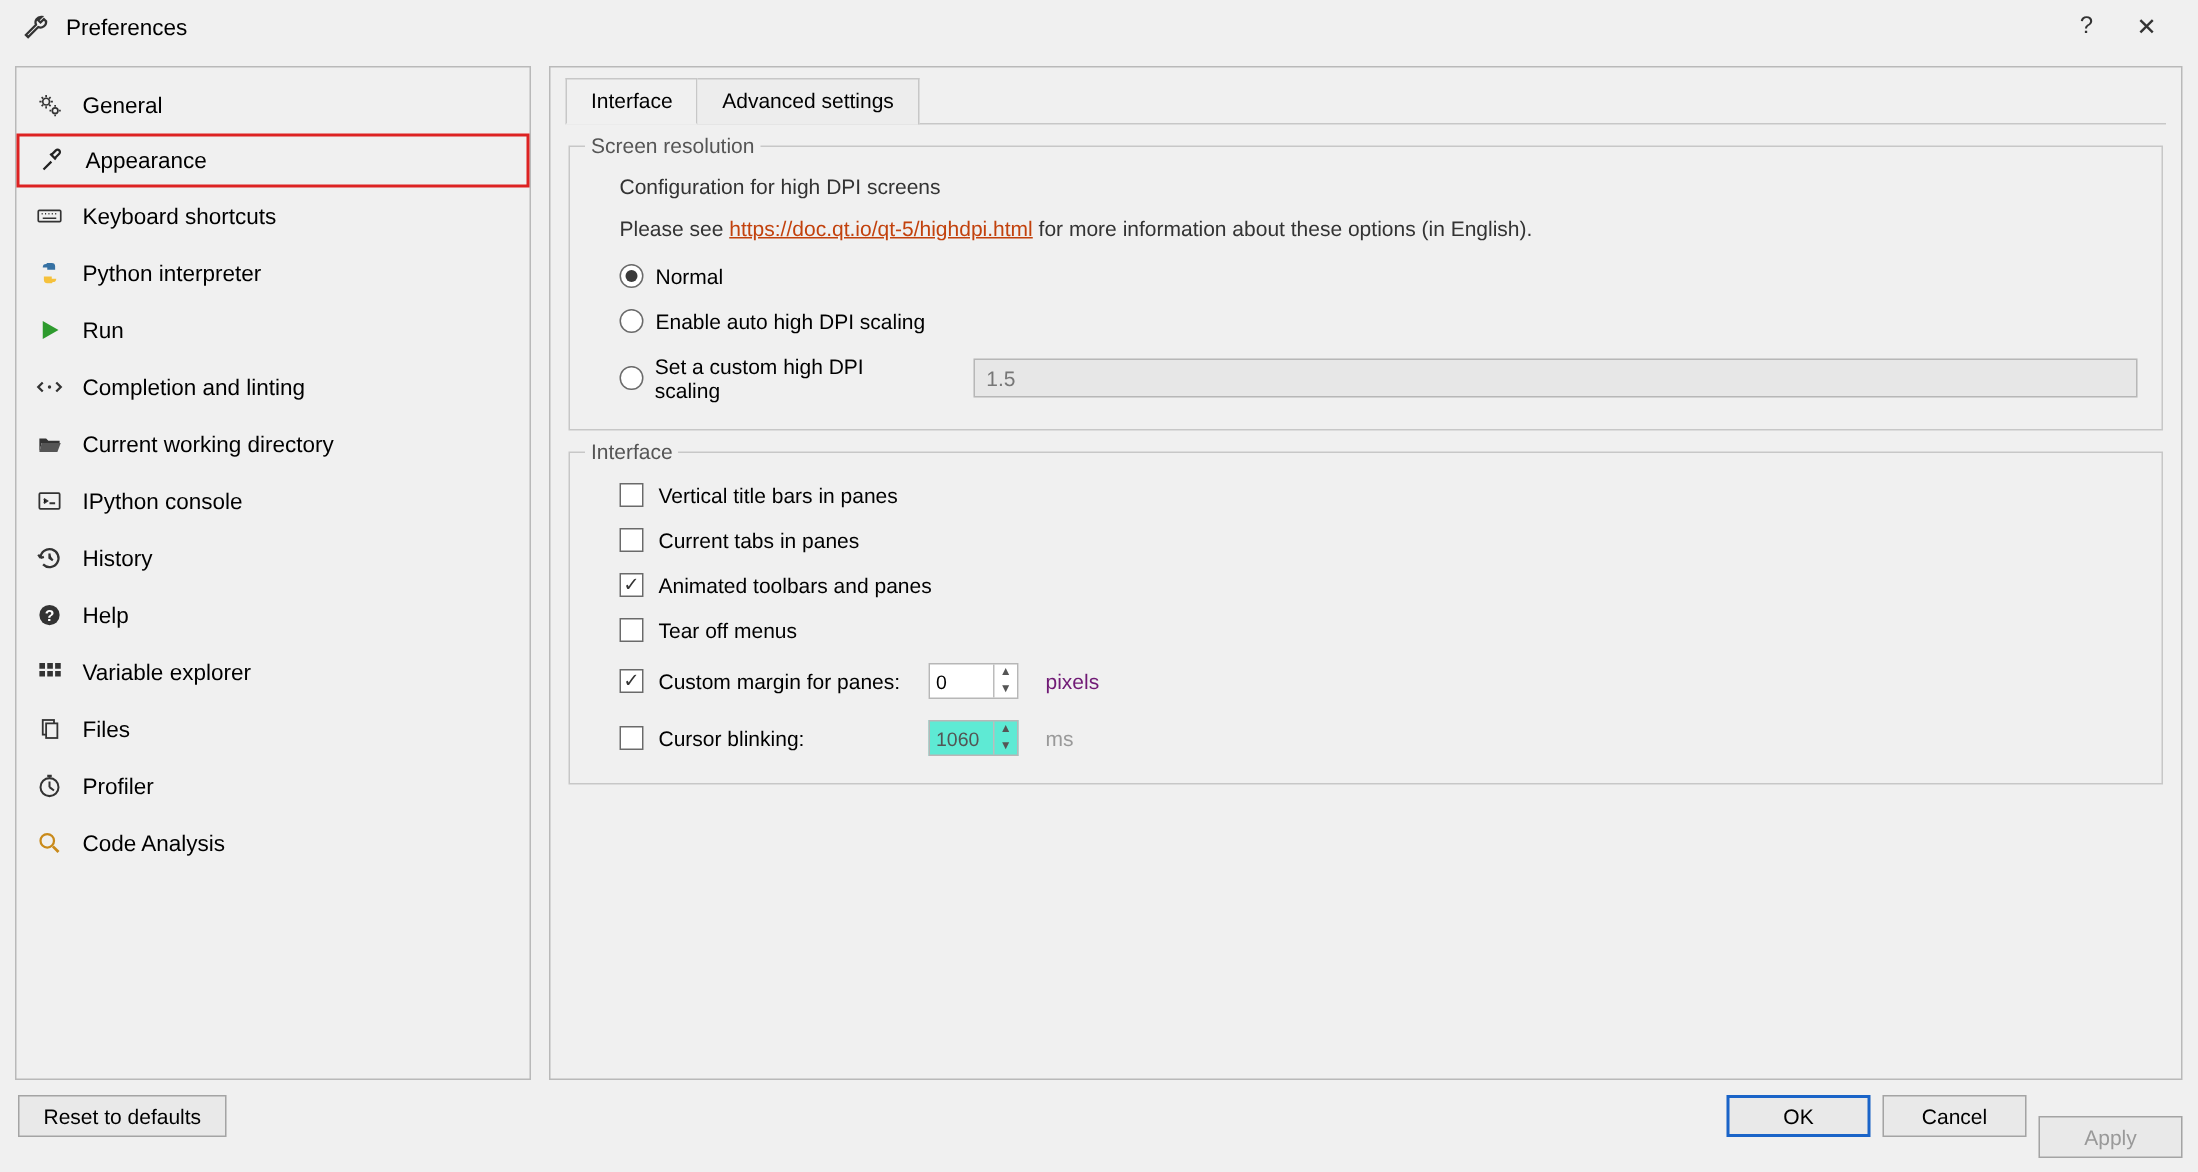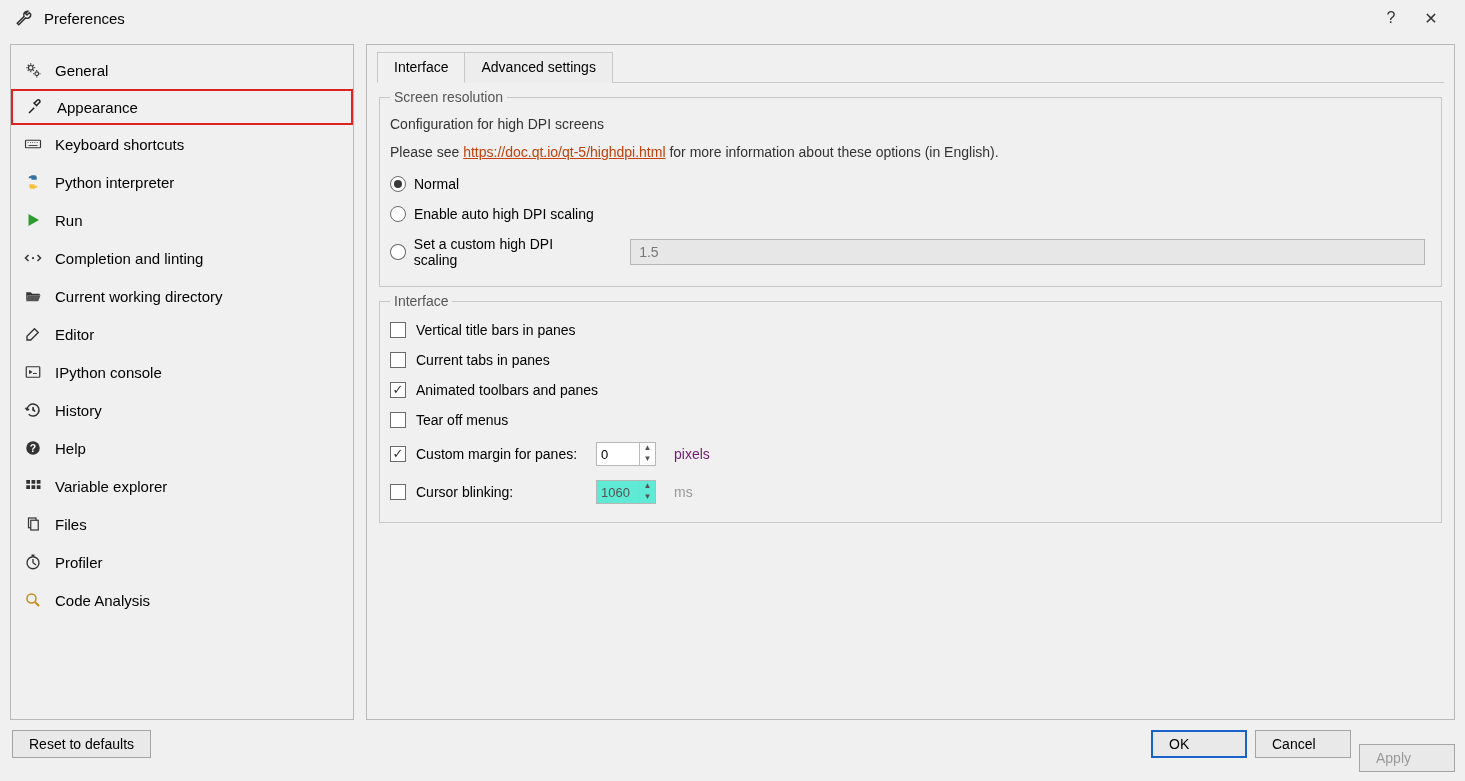--- a/index.html
+++ b/index.html
@@ -23,21 +23,21 @@
 
   .content { flex: 1; margin-left: 12px; border: 1px solid #b9b9b9; background: #f0f0f0; padding: 6px 10px 10px 10px; display: flex; flex-direction: column; }
 
   
   .tabs { display: flex; border-bottom: 1px solid #c7c7c7; height: 32px; }
   .tab { padding: 6px 16px; border: 1px solid #c7c7c7; border-bottom: none; background: #ededed; position: relative; top: 1px; margin-right: 0; }
   .tab.active { background: #f0f0f0; border-bottom: 1px solid #f0f0f0; }
   .tab:nth-child(2) { border-left: none; }
 
   
-  .groupbox { border: 1px solid #c7c7c7; margin: 14px 2px 0 2px; padding: 14px 16px 14px 10px; position: relative; }
+  .groupbox { border: 1px solid #c7c7c7; margin: 14px 2px 0 2px; padding: 14px 16px 14px 33px; position: relative; }
   .groupbox .legend { position: absolute; top: -9px; left: 10px; background: #f0f0f0; padding: 0 4px; color: #555; font-size: 14px; }
   .gb-row { display: flex; align-items: center; margin: 4px 0 12px 0; }
   .gb-text { color: #333; }
   a { color: #c2410c; text-decoration: underline; }
 
   
   .radio-row { display: flex; align-items: center; margin: 6px 0 14px 0; gap: 8px; }
   .radio { width: 16px; height: 16px; border: 1px solid #6a6a6a; border-radius: 50%; display: inline-flex; align-items: center; justify-content: center; background: #fff; }
   .radio.checked::after { content: ""; width: 8px; height: 8px; background: #3a3a3a; border-radius: 50%; }
 
@@ -53,21 +53,21 @@
   .spin input { border: none; width: 42px; height: 22px; padding: 0 4px; background: transparent; text-align: left; font-size: 13px; }
   .spin .arrows { width: 16px; height: 22px; border-left: 1px solid #bcbcbc; display: flex; flex-direction: column; }
   .spin .arrows span { flex: 1; font-size: 8px; line-height: 10px; text-align: center; color: #555; }
   .unit { margin-left: 8px; color: #701a75; }
   .unit.disabled { color: #999; }
 
   .fill { flex: 1; }
 
   
   .footer { height: 40px; display: flex; align-items: center; padding: 0 10px; }
-  .btn { height: 28px; min-width: 96px; border: 1px solid #a4a4a4; background: #e9e9e9; padding: 0 16px; text-align: left; line-height: 26px; margin-left: 8px; }
+  .btn { height: 28px; min-width: 96px; border: 1px solid #a4a4a4; background: #e9e9e9; padding: 0 16px; text-align: center; line-height: 26px; margin-left: 8px; }
   .btn.default { border: 2px solid #1a64c8; line-height: 24px; }
   .btn.disabled { color: #999; margin-top: 28px; }
   .btn.reset { margin-left: 2px; min-width: 0; }
 
   svg { width: 18px; height: 18px; }
 </style>
 </head>
 <body>
 
 <div class="titlebar">
@@ -143,28 +143,20 @@
           <svg viewBox="0 0 24 24">
             <path d="M3 7h6l2 2h10v2H5l-2 8V7z" fill="#333"></path>
             <path d="M5 11h17l-3 8H3z" fill="#555"></path>
           </svg>
         </span>
       <span class="lbl">Current working directory</span>
     </div>
     <div class="side-item">
       <span class="side-icon">
           <svg viewBox="0 0 24 24">
-            <path fill="none" stroke="#333" stroke-width="1.8" d="M4 20h5l10-10-5-5L4 15v5zM14 5l5 5"></path>
-          </svg>
-        </span>
-      <span class="lbl">Editor</span>
-    </div>
-    <div class="side-item">
-      <span class="side-icon">
-          <svg viewBox="0 0 24 24">
             <rect x="3" y="5" width="18" height="14" rx="1" fill="none" stroke="#333" stroke-width="1.6"></rect>
             <path stroke="#333" stroke-width="1.6" d="M7 10l3 2-3 2M12 14h5"></path>
           </svg>
         </span>
       <span class="lbl">IPython console</span>
     </div>
     <div class="side-item">
       <span class="side-icon">
           <svg viewBox="0 0 24 24">
             <path fill="none" stroke="#333" stroke-width="2" d="M4 12a8 8 0 1 1 2.3 5.7M4 12l-2 -3M4 12l3 -1"></path>

